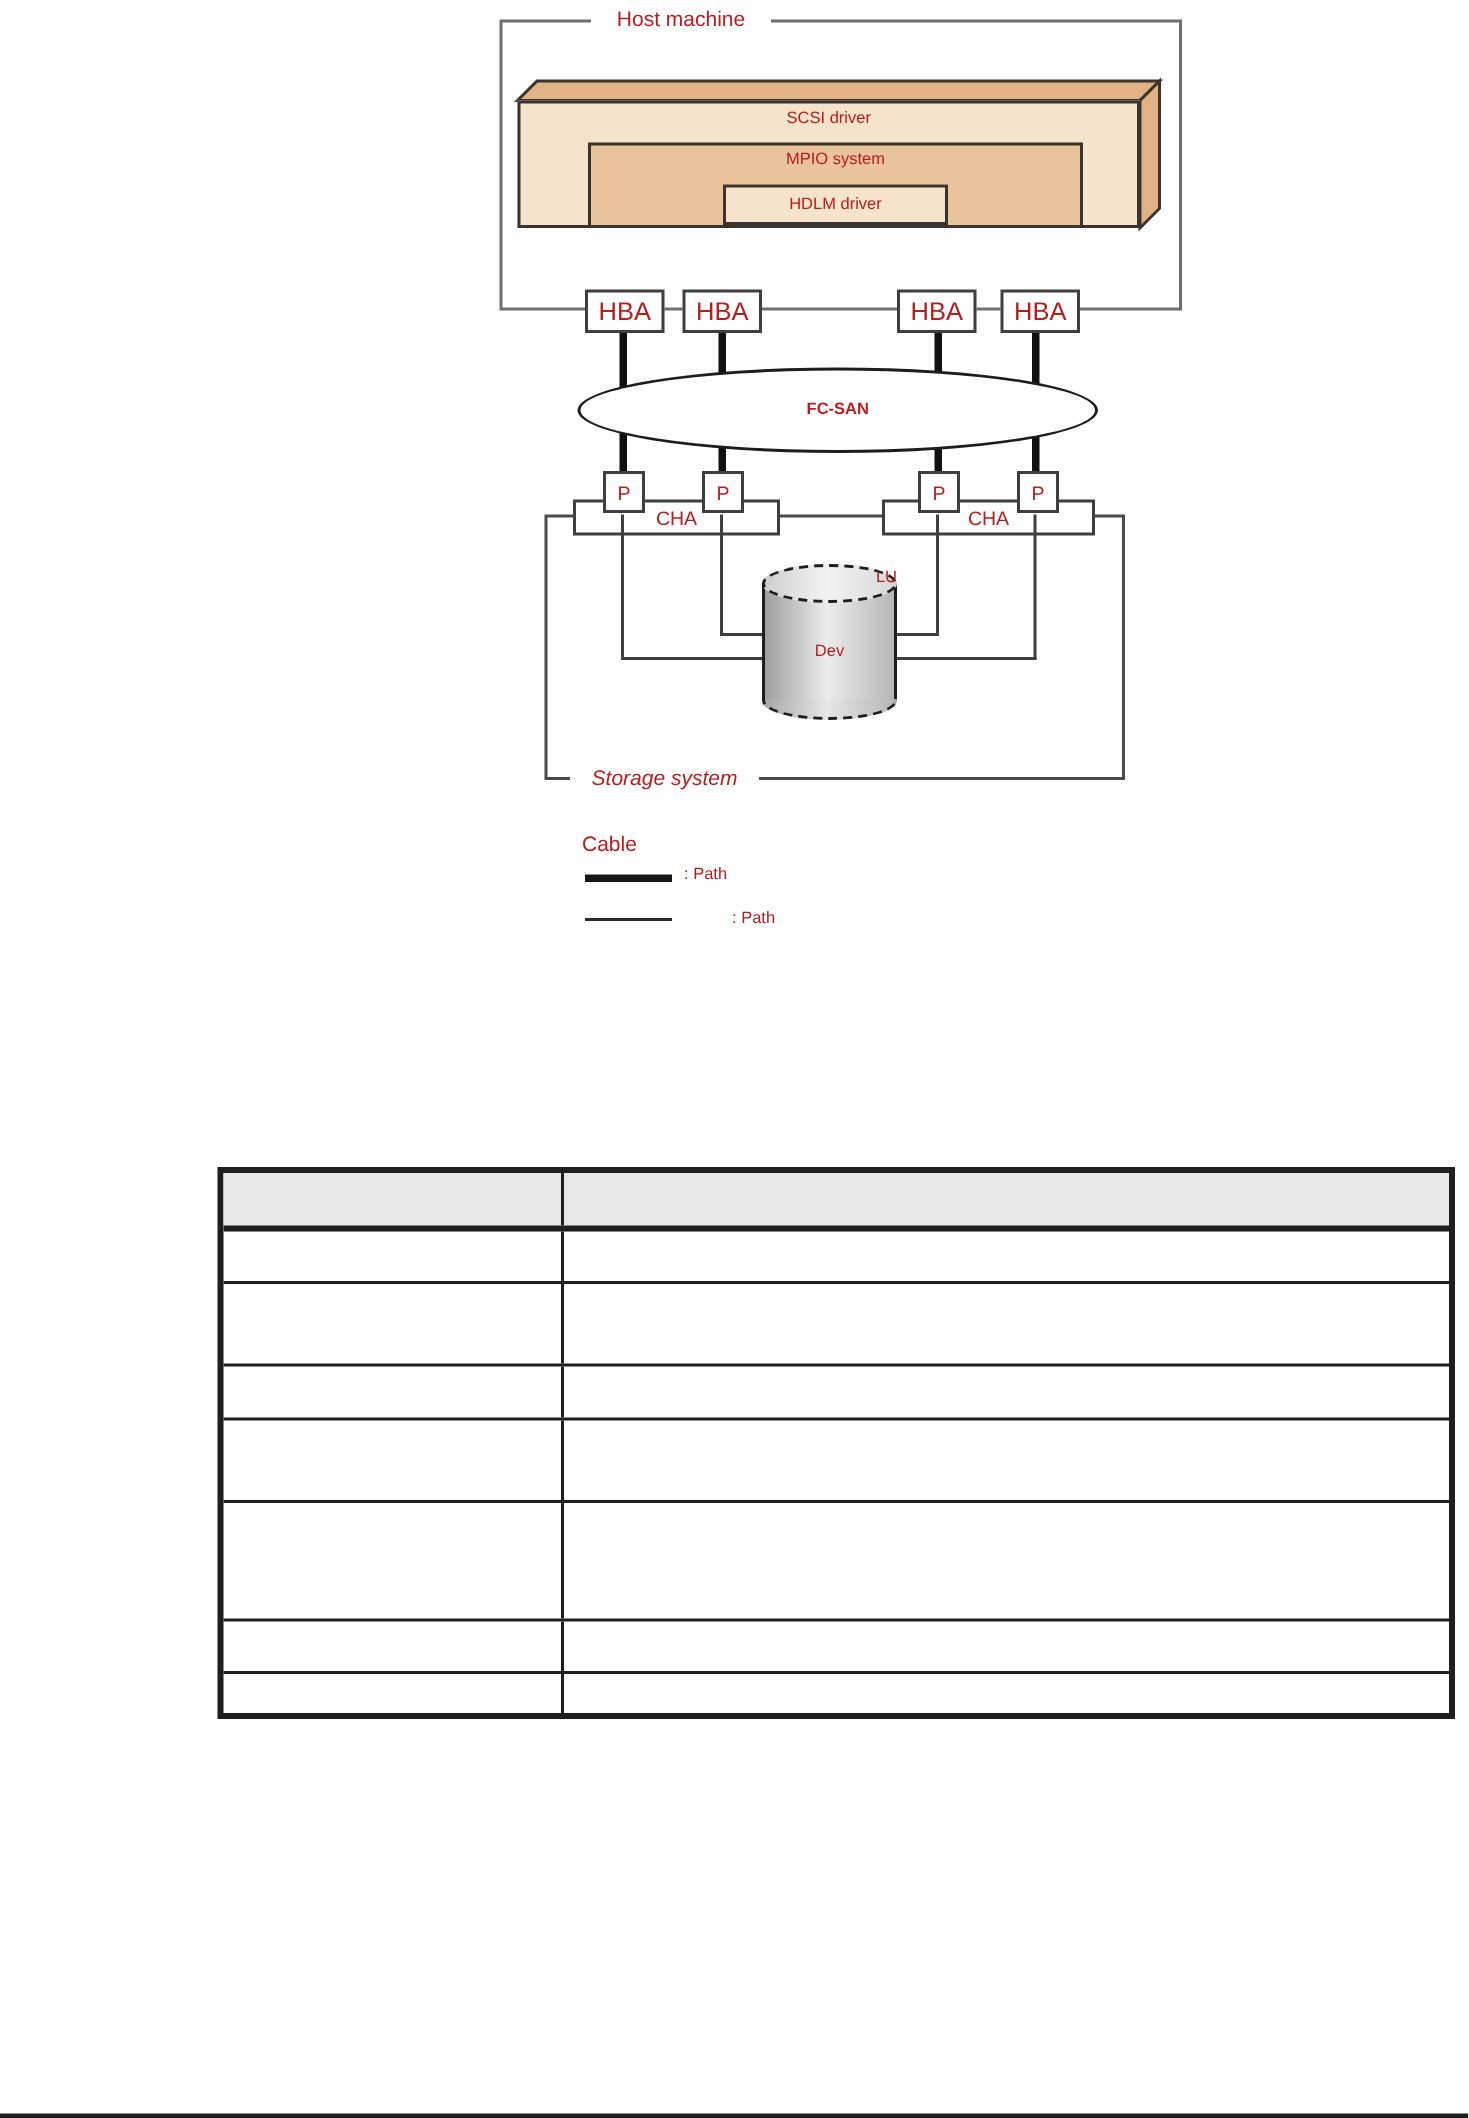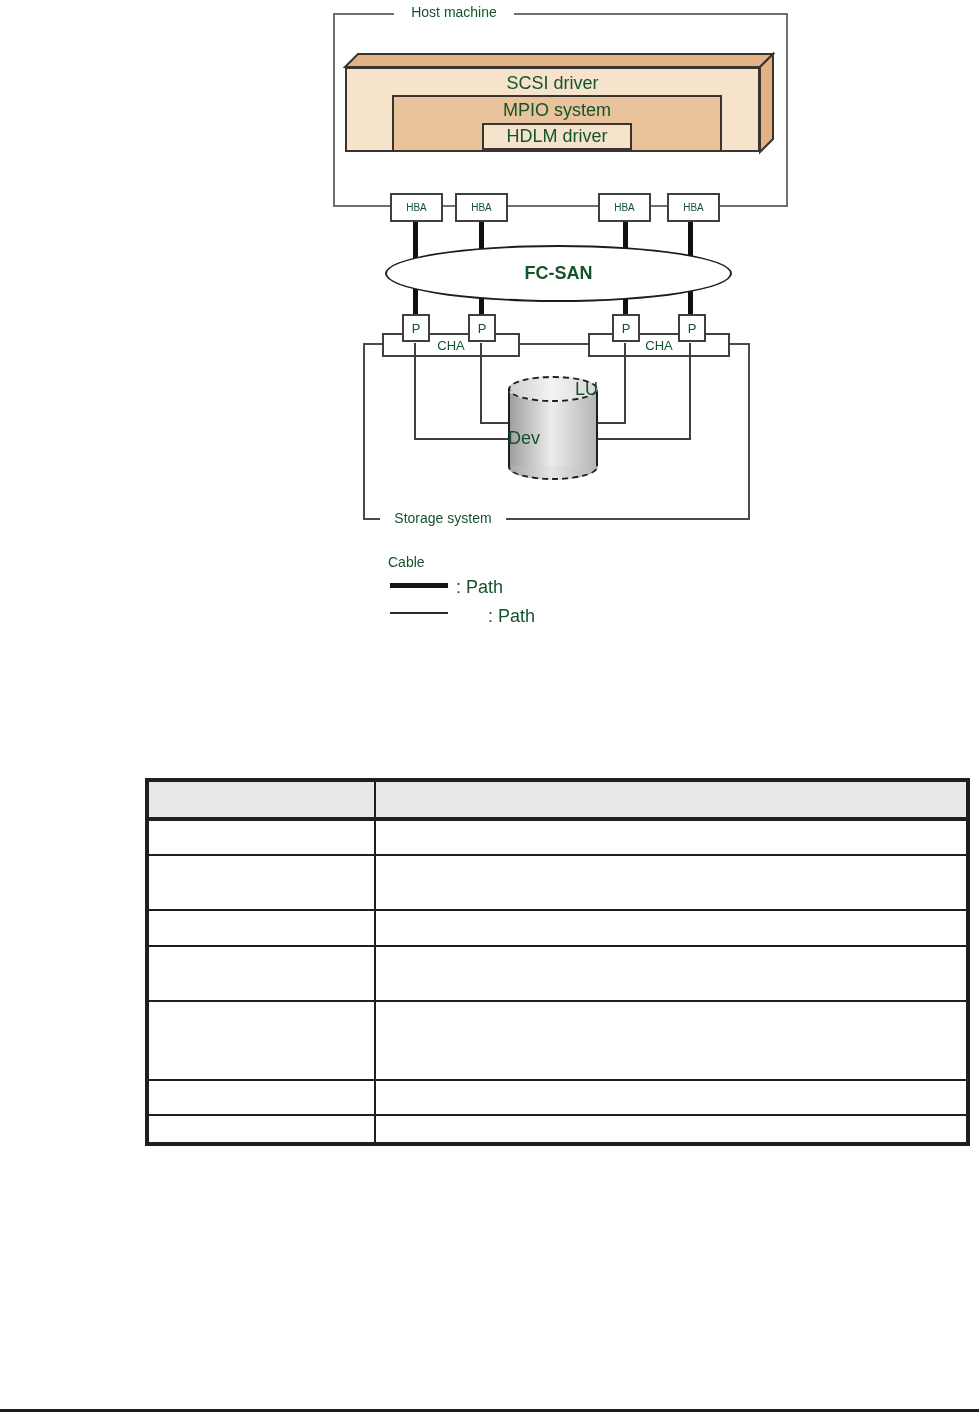--- a/index.html
+++ b/index.html
@@ -1,55 +1,55 @@
 <!DOCTYPE html>
 <html><head>
 <meta charset="utf-8">
 <style>
   html,body {margin:0; padding:0; background:#ffffff;}
   * {box-sizing:border-box;}
   .page {
     position:relative; width:979px; height:1412px; background:#ffffff;
-    font-family:"Liberation Sans", sans-serif; color:#14532d; overflow:hidden;
+    font-family:"Liberation Sans", sans-serif; color:#b91c1c; overflow:hidden;
   }
   .abs {position:absolute;}
-  .lbl {font-size:18px; line-height:1.15; white-space:nowrap;}
+  .lbl {font-size:11px; line-height:1.15; white-space:nowrap;}
   .lbl-lg {font-size:14px; line-height:1.2; white-space:nowrap;}
   .center {display:flex; align-items:center; justify-content:center;}
 
   
   .host-box {left:333px; top:13px; width:455px; height:194px; border:2px solid #6f6f6f;}
   .host-label {left:394px; top:4px; width:120px; height:19px; background:#fff; text-align:center;}
 
   
   .faces-svg {left:0; top:0; width:979px; height:1412px; pointer-events:none;}
   .scsi-front {left:345px; top:67px; width:415px; height:85px; background:#f6e3cc; border:2px solid #3a342c;}
   .scsi-text {left:345px; top:73px; width:415px; text-align:center;}
   .mpio-box {left:392px; top:95px; width:330px; height:57px; background:#e9c39b; border:2px solid #3a342c;}
   .mpio-text {left:392px; top:100px; width:330px; text-align:center;}
   .hdlm-box {left:482px; top:123px; width:150px; height:27px; background:#f6e3cc; border:2px solid #3a342c;}
 
   
-  .hba {top:193px; width:53px; height:29px; background:#fff; border:2px solid #3f3f3f; z-index:3; font-size:10px;}
+  .hba {top:193px; width:53px; height:29px; background:#fff; border:2px solid #3f3f3f; z-index:3; font-size:17px;}
   .hba1 {left:390px;} .hba2 {left:455px;} .hba3 {left:598px;} .hba4 {left:667px;}
 
   
   .cable {width:5px; background:#101010; z-index:1;}
   .cab1 {left:413px; top:220px; height:96px;}
   .cab2 {left:479px; top:220px; height:96px;}
   .cab3 {left:623px; top:220px; height:96px;}
   .cab4 {left:688px; top:220px; height:96px;}
 
   
   .fcsan {left:385px; top:245px; width:347px; height:57px; background:#fff;
           border:2px solid #1d1d1d; border-radius:50%; z-index:2;font-weight:bold;}
 
   
   .storage-box {left:363px; top:343px; width:387px; height:177px; border:2px solid #4a4a4a; z-index:0;}
-  .storage-label {left:380px; top:510px; width:126px; height:19px; background:#fff; text-align:center; z-index:6;}
+  .storage-label {left:380px; top:510px; width:126px; height:19px; background:#fff; text-align:center; z-index:6;font-style:italic;}
 
   .cha {top:333px; height:24px; background:#fff; border:2px solid #3f3f3f; z-index:2; font-size:13px;}
   .cha1 {left:382px; width:138px;} .cha2 {left:588px; width:142px;}
 
   .path {background:#3f3f3f; z-index:3;}
   .pv {width:2px;} .ph {height:2px;}
   .pv1 {left:414px; top:343px; height:97px;}
   .pv2 {left:480px; top:343px; height:81px;}
   .pv3 {left:624px; top:343px; height:81px;}
   .pv4 {left:689px; top:343px; height:97px;}
@@ -66,21 +66,21 @@
              background:linear-gradient(90deg,#9f9f9f 0%,#ececec 48%,#b6b6b6 100%);
              border-left:2px solid #1d1d1d; border-right:2px solid #1d1d1d;}
   .cyl-top {left:508px; top:376px; width:90px; height:26px; border-radius:50%;
             border:2px dashed #1d1d1d; z-index:5;
             background:linear-gradient(90deg,#cfcfcf 0%,#f3f3f3 48%,#d8d8d8 100%);}
   .cyl-bottom-wrap {left:506px; top:466px; width:94px; height:16px; overflow:hidden; z-index:5;}
   .cyl-bottom {position:absolute; left:2px; top:-12px; width:90px; height:26px; border-radius:50%;
                border:2px dashed #1d1d1d;
                background:linear-gradient(90deg,#a8a8a8 0%,#e6e6e6 48%,#b6b6b6 100%);}
   .lu-text {left:508px; top:379px; width:90px; text-align:right; z-index:6;}
-  .dev-text {left:508px; top:428px; width:90px; z-index:6;}
+  .dev-text {left:508px; top:428px; width:90px; text-align:center; z-index:6;}
 
   
   .legend-title {left:388px; top:554px;}
   .legend-cable-line {left:390px; top:583px; width:58px; height:5px; background:#161616;}
   .legend-cable-label {left:456px; top:577px;}
   .legend-path-line {left:390px; top:612px; width:58px; height:2px; background:#2c2c2c;}
   .legend-path-label {left:456px; top:606px;margin-left:32px;}
 
   
   .tbl {left:145px; top:778px; width:825px; border:4px solid #1f1f1f; background:#fff;

